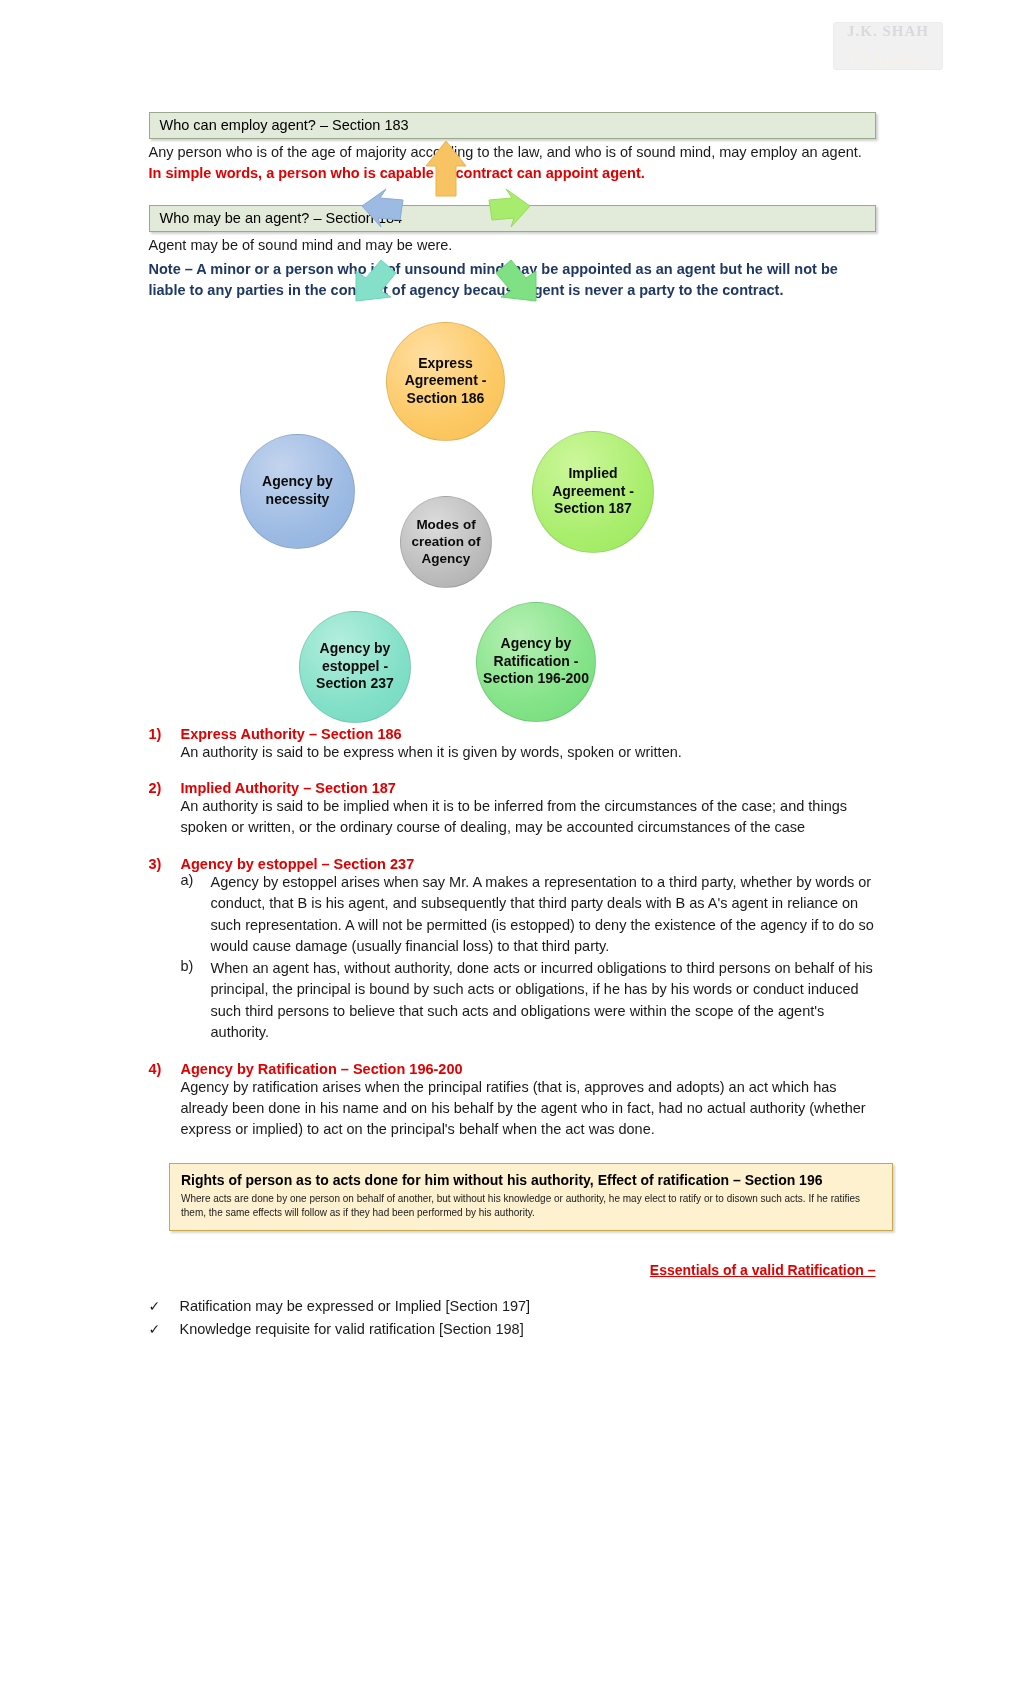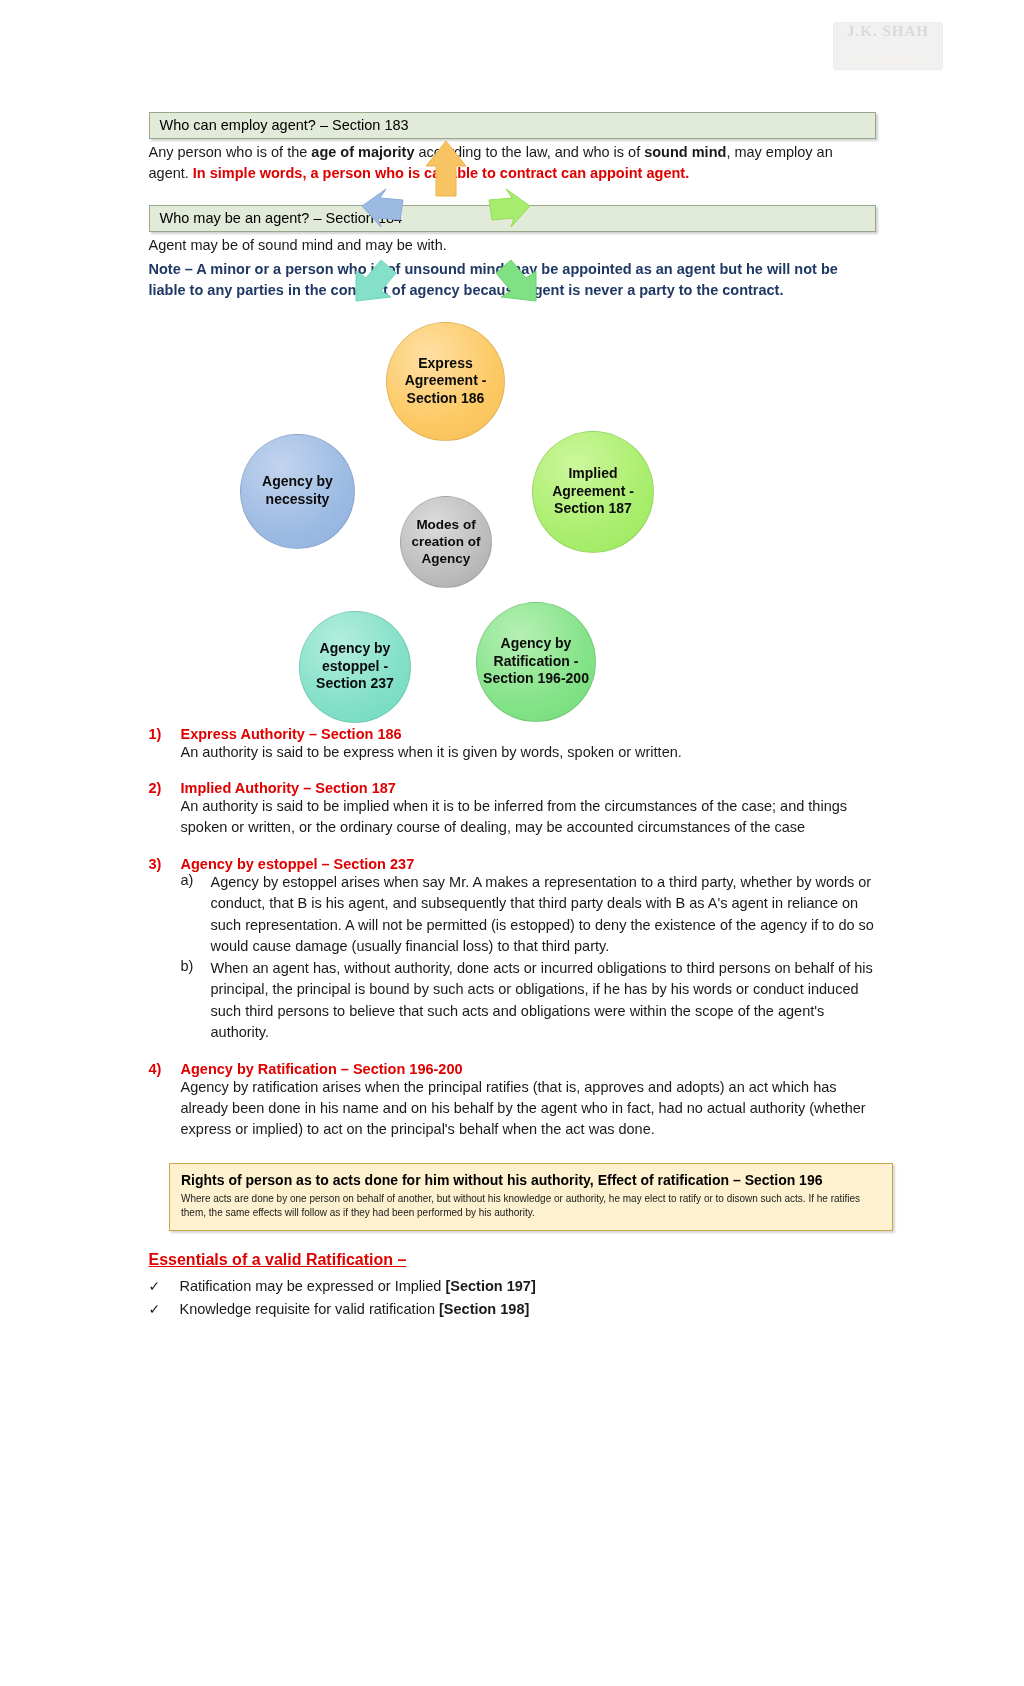--- a/index.html
+++ b/index.html
@@ -66,21 +66,21 @@
   }
 
   .para {
     width: 727px;
     margin: 3px auto 0 auto;
     font-size: 14.5px;
     line-height: 1.47;
     color: #1a1a1a;
   }
   .para.blue { color: #1f3864; font-weight: bold; }
-  .b { font-weight: bold; }
+  .b { font-weight: normal; }
 
   .spacer-20 { height: 20px; }
 
   
   .diagram {
     position: relative;
     width: 1024px;
     height: 410px;
     margin-top: 14px;
   }
@@ -180,23 +180,23 @@
   }
   .callout-body {
     font-size: 10px;
     line-height: 1.47;
     color: #1a1a1a;
     margin-top: 1px;
   }
 
   
   .essentials-title {
-    width: 727px; margin: 0 auto;
-    text-align: left;
-    font-size: 16px;
+    width: 727px; margin: 11px auto;
+    text-align: right;
+    font-size: 14px;
     font-weight: bold;
     color: #e00000;
     text-decoration: underline;
   }
   .check-row {
     width: 727px; margin: 0 auto;
     display: flex;
     align-items: baseline;
     font-size: 14.5px;
     line-height: 1.55;
@@ -220,21 +220,21 @@
   <div style="height:112px"></div>
 
   <div class="heading-bar">Who can employ agent? – Section 183</div>
   <div class="para">
     <span>Any person who is of the </span><span class="b">age of majority</span><span> according to the law, and who is of </span><span class="b">sound mind</span><span>, may employ an agent. </span><span style="color:#e00000;font-weight:bold">In simple words, a person who is capable to contract can appoint agent.</span>
   </div>
 
   <div class="spacer-20"></div>
 
   <div class="heading-bar">Who may be an agent? – Section 184</div>
-  <div class="para">Agent may be of sound mind and may be with.</div>
+  <div class="para">Agent may be of sound mind and may be were.</div>
   <div class="para blue">Note – A minor or a person who is of unsound  mind may be appointed as an agent but he will not be liable to any parties in the contract of agency because agent is never a party to the contract.</div>
 
   <div class="diagram">
     <svg width="1024" height="410" viewBox="0 0 1024 410" style="position:absolute;left:0;top:-300px;pointer-events:none">
 
       <g>
         <polygon points="446,125 466,150 456,150 456,180 436,180 436,150 426,150" fill="#f8c463" stroke="#e9b34b" stroke-width="1"></polygon>
       </g>
 
       <g>

